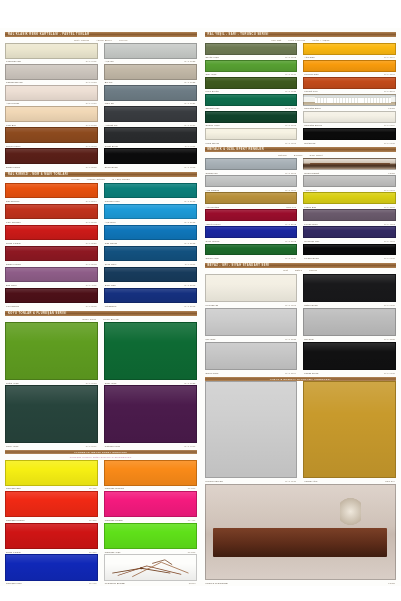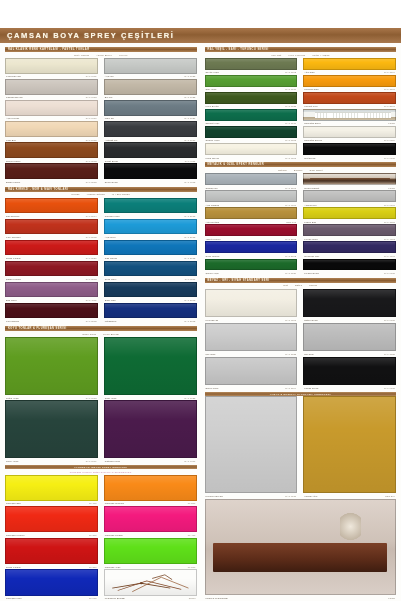--- a/index.html
+++ b/index.html
@@ -232,23 +232,20 @@
   }
   .ph-sketch svg { position: absolute; inset: 0; width: 100%; height: 100%; }
 </style>
 </head>
 <body>
 
 <div id="page">
 
   <div class="top-margin"></div>
 
-  <div class="title-band">
-    <div class="title-text">ÇAMSAN BOYA SPREY ÇEŞİTLERİ</div>
-  </div>
 
   <div class="sheet">
 
     <div class="half left">
 
       <div class="sec-head">
         <div class="sec-band">
           <span class="sec-title">RAL KLASİK RENK KARTELASI - PASTEL TONLAR</span>
         </div>
         <div class="sec-sub">

